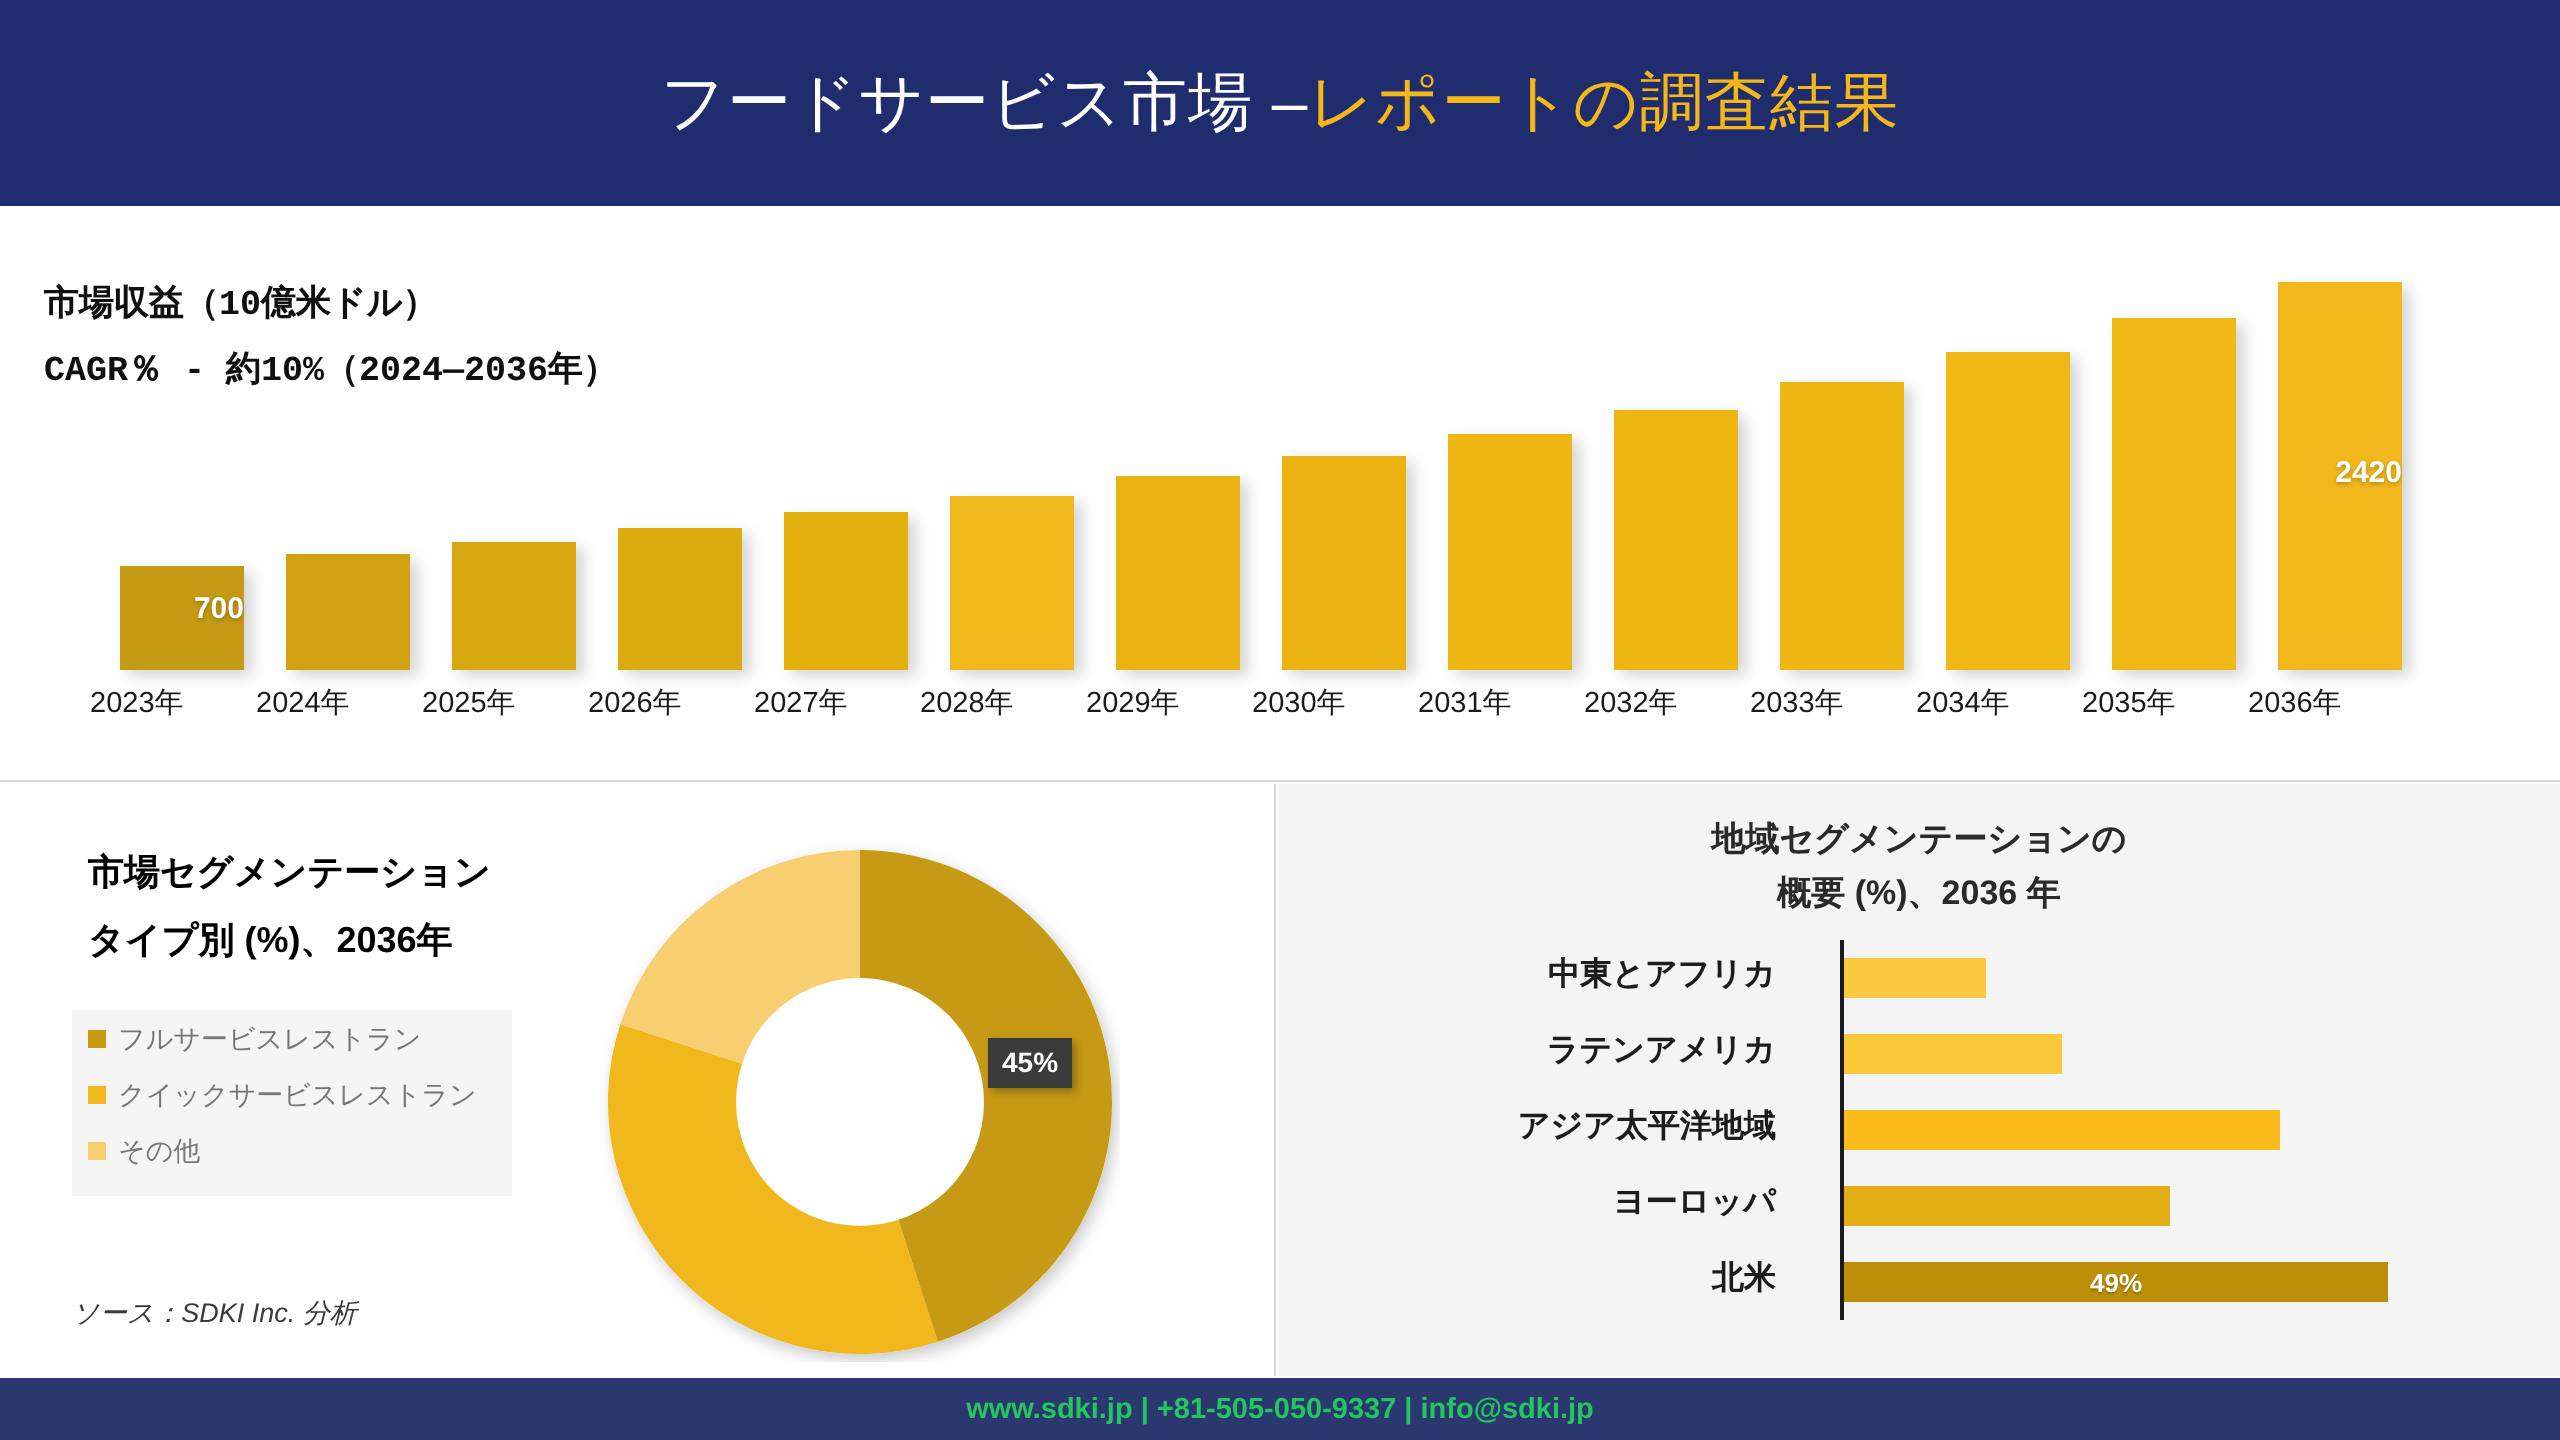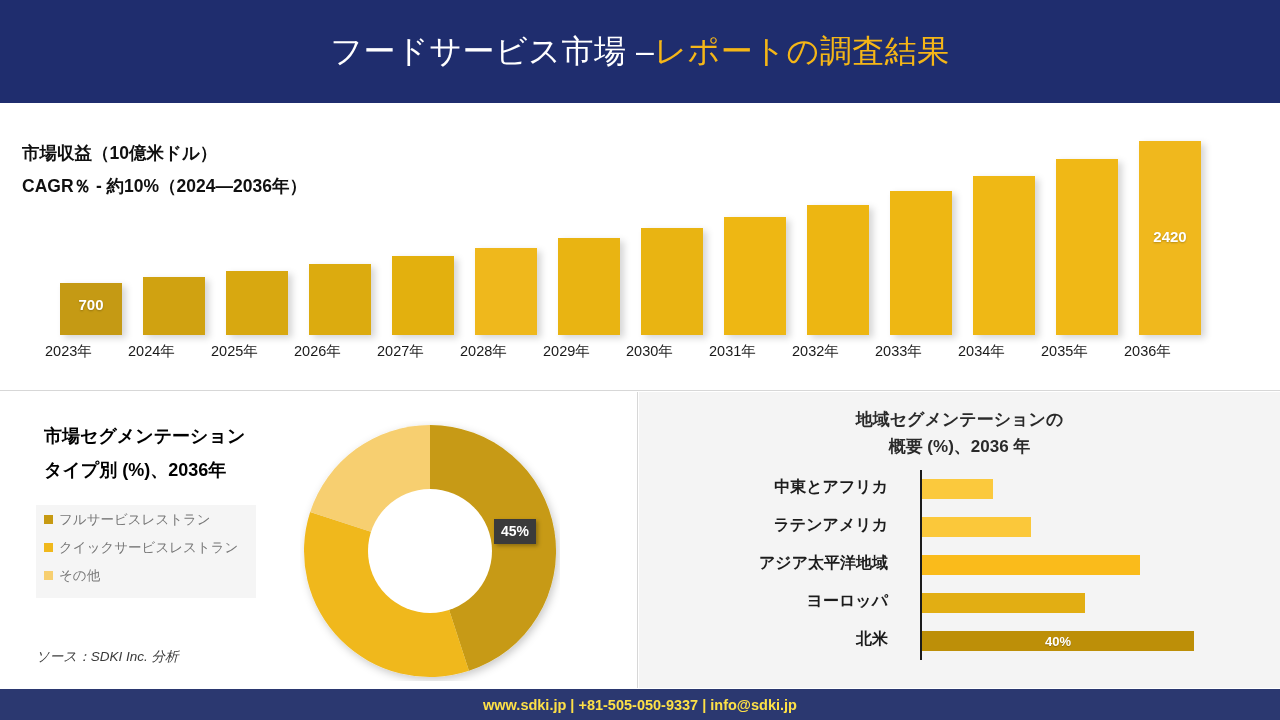--- a/index.html
+++ b/index.html
@@ -27,37 +27,37 @@
     position:absolute; left:0; top:103px; width:1280px; height:5px;
     background:#ffffff;
   }
 
   
   #panel-main {
     position:absolute; left:0; top:108px; width:1280px; height:283px;
     background:#ffffff;
     border-bottom:1px solid #d7d7d7;
   }
-  #main-subtitle { position:absolute; left:22px; top:29px; }
+  #main-subtitle { position:absolute; left:22px; top:29px;font-family:Liberation Mono, monospace; }
   #main-subtitle div {
     font-size:17.5px; font-weight:bold; color:#101010; line-height:33px;
     white-space:nowrap;
   }
 
   #bars-area { position:absolute; left:0; top:0; width:1280px; height:283px; }
   .bar-col {
     position:absolute; bottom:56px; width:62px;
     display:flex; align-items:flex-start; justify-content:center;
   }
   .bar-col .bar {
     position:absolute; left:0; bottom:0; width:62px;
     box-shadow:4px 3px 7px rgba(0,0,0,.17);
   }
   .bar-val {
-    position:absolute; left:0; width:62px; text-align:center;
+    position:absolute; left:0; width:62px; text-align:right;
     color:#ffffff; font-size:15px; font-weight:bold;
     text-shadow:0 1px 2px rgba(0,0,0,.25);
   }
   .bar-cat {
     position:absolute; bottom:30px; width:92px; text-align:left;
     font-size:14.5px; color:#1a1a1a; white-space:nowrap;
   }
 
   
   #panel-donut {
@@ -130,21 +130,21 @@
     text-shadow:0 1px 1px rgba(0,0,0,.25);
   }
 
   
   #footer {
     position:absolute; left:0; top:689px; width:1280px; height:31px;
     background:#2b3870;
     display:flex; align-items:center; justify-content:center;
   }
   #footer-text {
-    color:#fde047; font-size:14.5px; font-weight:bold; white-space:nowrap;
+    color:#22c55e; font-size:14.5px; font-weight:bold; white-space:nowrap;
   }
 </style>
 </head>
 <body>
 
 <div id="header" style="background: rgb(31, 45, 110);">
   <div id="header-title">
     <span class="part-white">フードサービス市場 –</span><span class="part-gold" style="color: rgb(245, 182, 23);">レポートの調査結果</span>
   </div>
 </div>
@@ -274,21 +274,21 @@
         <div class="rlabel">アジア太平洋地域</div>
         <div class="rbar" style="width: 217.6px; background: rgb(250, 187, 27);"></div>
       </div>
       <div class="rrow" style="top: 114px;">
         <div class="rlabel">ヨーロッパ</div>
         <div class="rbar" style="width: 163.2px; background: rgb(226, 174, 19);"></div>
       </div>
       <div class="rrow" style="top: 152px;">
         <div class="rlabel">北米</div>
         <div class="rbar" style="width: 272px; background: rgb(189, 143, 8);">
-          <span class="rbar-val">40%</span>
+          <span class="rbar-val">49%</span>
         </div>
       </div>
     </div>
 </div>
 
 <div id="footer" style="background: rgb(43, 56, 112);">
   <div id="footer-text">www.sdki.jp | +81-505-050-9337 | info@sdki.jp</div>
 </div>
 
 </body></html>

